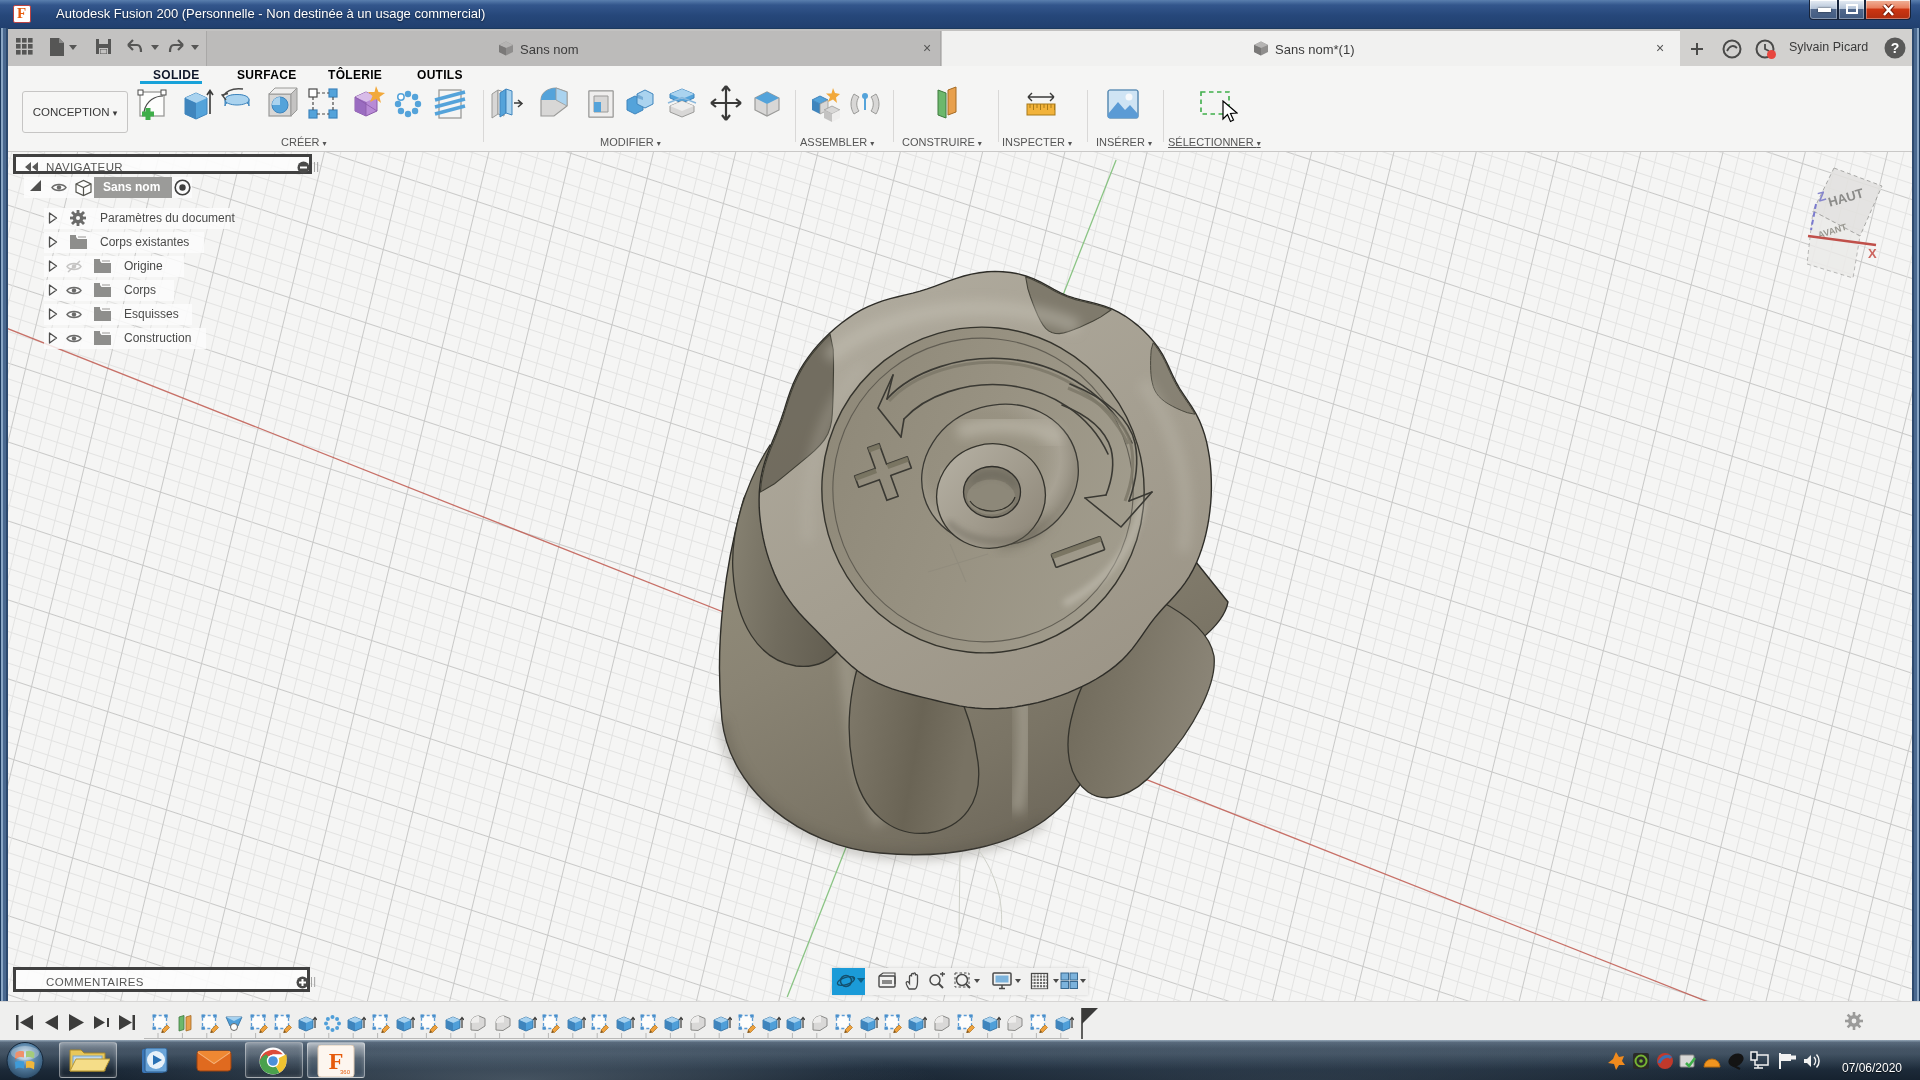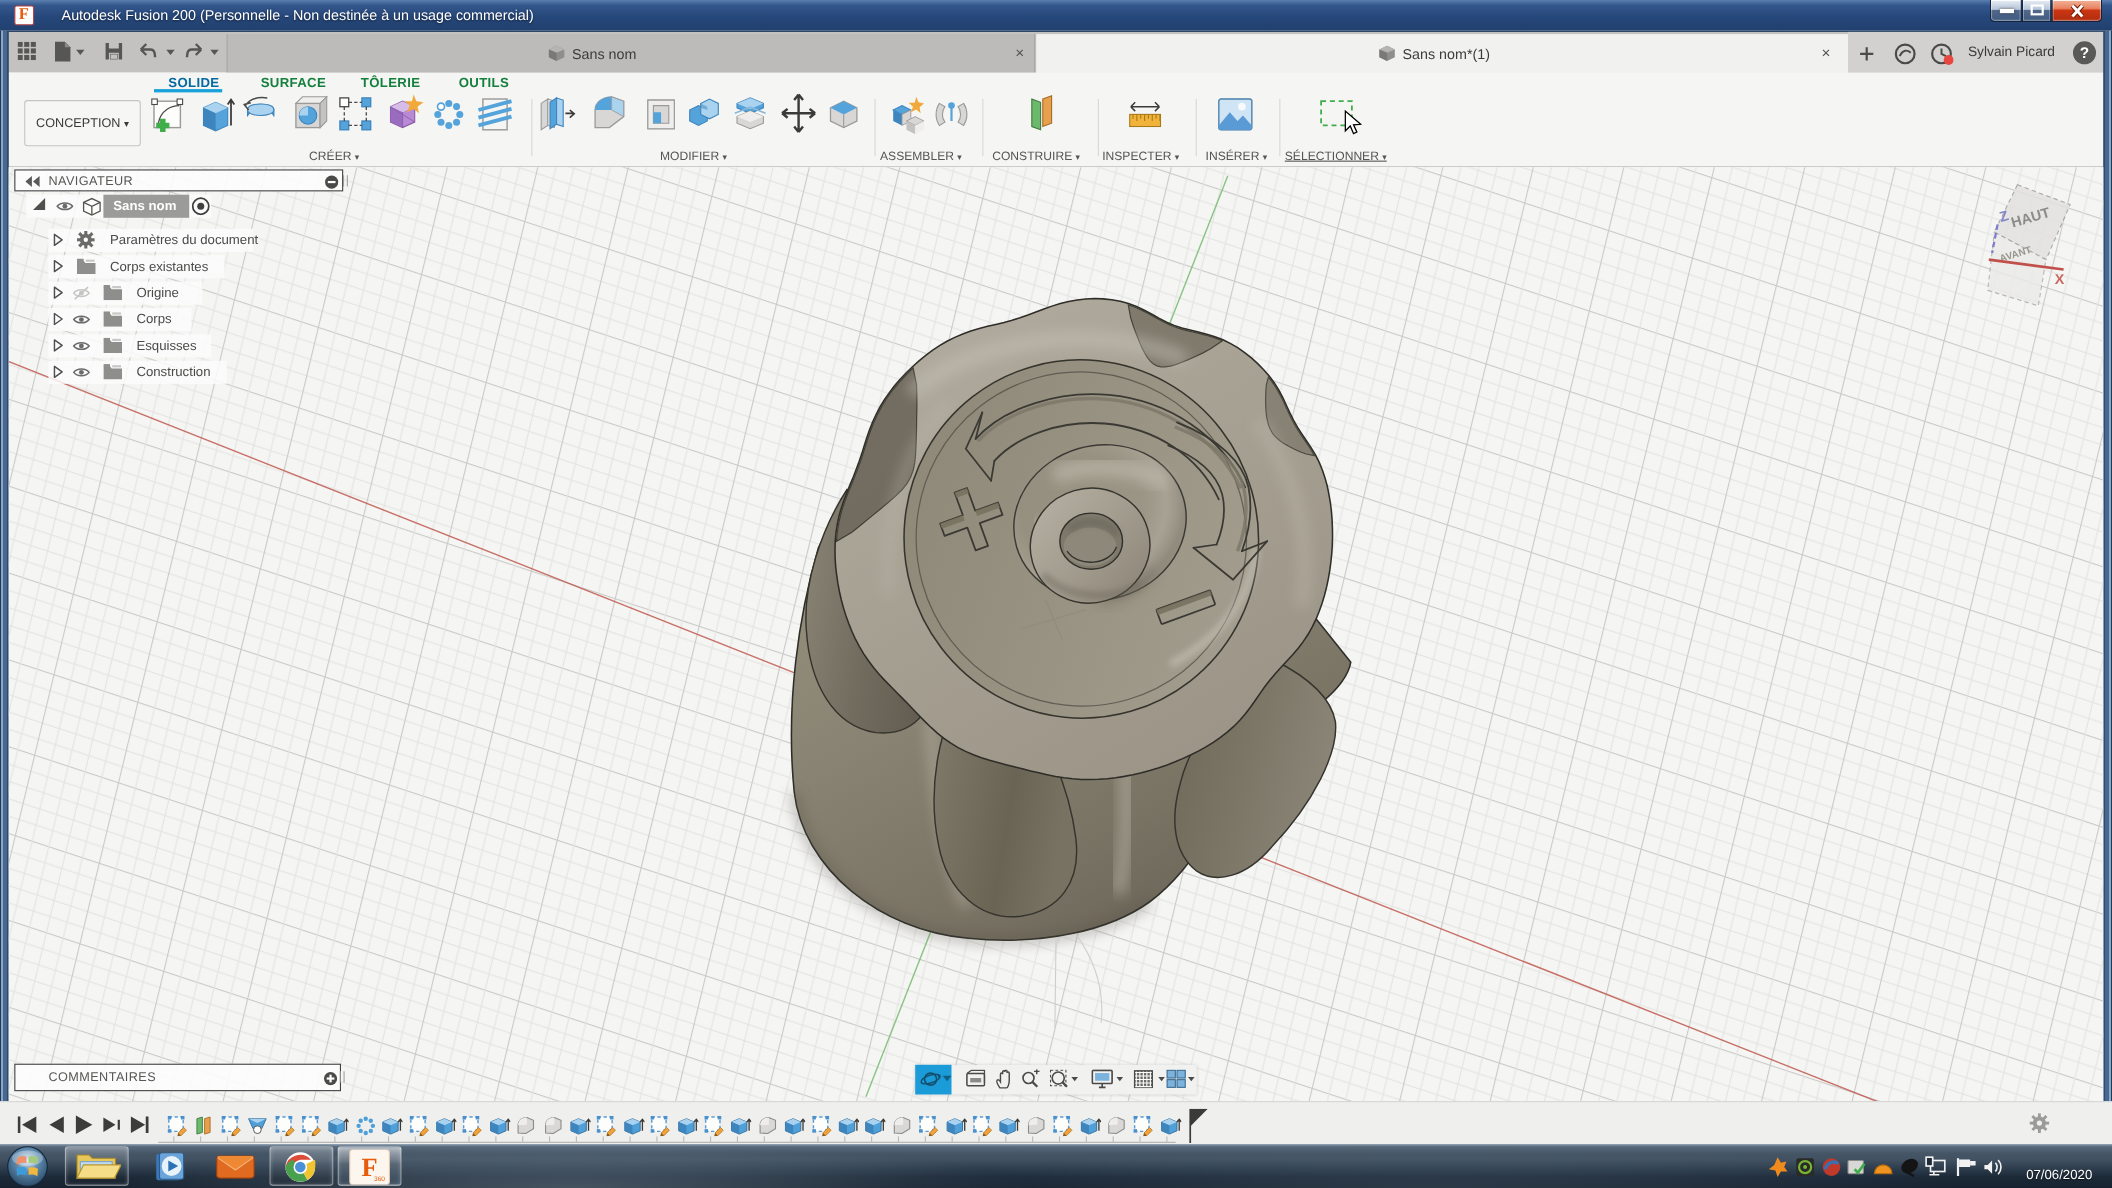--- a/index.html
+++ b/index.html
@@ -16,31 +16,31 @@
 .winglyph{position:absolute;color:#fff;font-weight:bold;text-shadow:0 0 2px rgba(0,0,0,.9);}
 
 #appbar{left:0;top:28px;width:1920px;height:38px;background:#c3c2c1;border-top:1px solid #1c3a5e;}
 #tab1{left:206px;top:2px;width:735px;height:36px;background:#bcbbba;border-left:1px solid #a9a8a7;border-right:1px solid #a9a8a7;}
 #tab2{left:942px;top:2px;width:738px;height:36px;background:#f1f1f0;}
 .tablabel{position:absolute;top:11px;font-size:13px;color:#3c3c3c;}
 .tabx{position:absolute;top:9px;font-size:14px;color:#555;}
 #rightstrip{left:1680px;top:0;width:240px;height:38px;background:#d2d1cf;}
 
 #ribbon{left:0;top:66px;width:1920px;height:86px;background:#f5f5f4;border-bottom:1px solid #c9c8c7;}
-.rtab{position:absolute;top:2px;font-size:12px;font-weight:bold;color:#15803d;letter-spacing:.3px;}
+.rtab{position:absolute;top:2px;font-size:12px;font-weight:bold;color:#000000;letter-spacing:.3px;}
 .rgrouplabel{position:absolute;top:136px;font-size:11px;color:#555;white-space:nowrap;}
 .gdiv{position:absolute;top:90px;height:52px;width:1px;background:#d9d8d7;}
 #conception{left:22px;top:25px;width:106px;height:42px;border:1px solid #c6c5c4;border-radius:3px;background:#f6f6f5;color:#3a3a3a;font-size:11.5px;text-align:center;line-height:40px;}
 
 .sideborder{top:28px;height:1012px;width:8px;background:linear-gradient(90deg,#1c3a5e 0 1px,#8aa6c4 1px 3px,#49688f 3px 6px,#2e4a6e 6px 8px);}
 
 #canvas{left:8px;top:152px;width:1904px;height:849px;background:#f5f5f4;overflow:hidden;}
 #gridwrap{position:absolute;left:-200px;top:-250px;width:2400px;height:1500px;transform-origin:1100px 930px;transform:none;}
 
-.fpanel{background:rgba(252,252,252,0.92);border:1px solid #404040;color:#575756;font-size:11.5px;letter-spacing:.4px;}
+.fpanel{background:rgba(252,252,252,0.92);border:3px solid #404040;color:#575756;font-size:11.5px;letter-spacing:.4px;}
 .treerow{position:absolute;height:21px;background:rgba(252,252,252,0.82);}
 .trtext{position:absolute;top:3px;font-size:12px;color:#4a4a49;white-space:nowrap;}
 
 #timeline{left:0;top:1001px;width:1920px;height:39px;background:#efefee;border-top:1px solid #d6d5d4;}
 
 #taskbar{left:0;top:1040px;width:1920px;height:40px;background:linear-gradient(180deg,#899db0 0%,#45586c 6%,#2d3e50 22%,#243444 45%,#1d2b3a 70%,#16222f 100%);}
 .tbtn{position:absolute;top:2px;width:58px;height:36px;border:1px solid rgba(255,255,255,.45);border-radius:3px;background:linear-gradient(180deg,rgba(255,255,255,.28),rgba(255,255,255,.08) 45%,rgba(0,0,0,.12));box-shadow:inset 0 0 4px rgba(255,255,255,.25);}
 .traytext{position:absolute;color:#fff;font-size:12px;text-shadow:0 1px 1px rgba(0,0,0,.7);}
 </style></head><body>
 <div id="root">
@@ -131,21 +131,21 @@
         <path d="M10,5 L10,10 L14,12" stroke="#4a4a49" stroke-width="1.8" fill="none"></path>
         <circle cx="16.5" cy="15.5" r="4.5" fill="#e8473f"></circle>
       </svg>
 <div class="abs" style="left:1789px;top:11px;font-size:12.5px;color:#3a3a3a;">Sylvain Picard</div>
 <svg class="abs" style="left:1884px;top:8px" width="22" height="22" viewBox="0 0 22 22">
         <circle cx="11" cy="11" r="10.5" fill="#595958"></circle>
         <text x="11" y="16" text-anchor="middle" font-size="14" font-weight="bold" fill="#fff">?</text>
       </svg>
 </div>
 <div id="ribbon" class="abs">
-<div class="rtab" style="left:153px;color:#0369a1;">SOLIDE</div>
+<div class="rtab" style="left:153px;color:#0f172a;">SOLIDE</div>
 <div class="abs" style="left:140px;top:15px;width:62px;height:3px;background:#18a2d9;"></div>
 <div class="rtab" style="left:237px;">SURFACE</div>
 <div class="rtab" style="left:328px;">TÔLERIE</div>
 <div class="rtab" style="left:417px;">OUTILS</div>
 <div id="conception" class="abs">CONCEPTION <span style="font-size:9px;">▾</span></div>
 </div>
 <svg class="abs" style="left:136px;top:84px" width="36" height="40" viewBox="0 0 36 40">
       <rect x="4" y="8" width="24" height="24" fill="#fdfdfc" stroke="#9a9a98" stroke-width="1.3"></rect>
       <rect x="2" y="6" width="5" height="5" fill="#fff" stroke="#4a4a49" stroke-width="1"></rect>
       <rect x="25" y="6" width="5" height="5" fill="#fff" stroke="#4a4a49" stroke-width="1"></rect>

